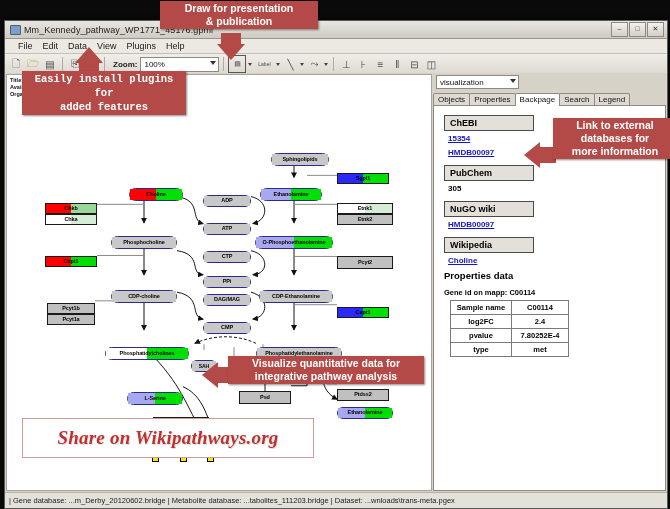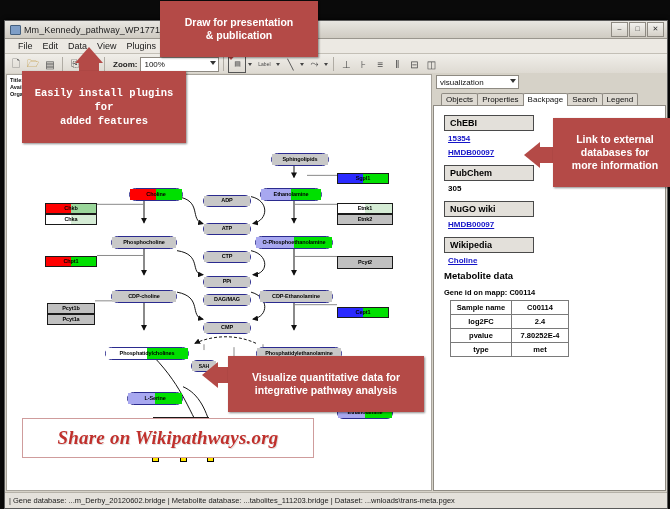--- a/index.html
+++ b/index.html
@@ -37,21 +37,21 @@
   
   .body{position:absolute;left:0;top:52px;right:0;bottom:16px;display:flex;background:#d6d2c8;}
   .canvaswrap{position:relative;width:424px;background:#fff;border:1px solid #a8a49c;margin:1px;overflow:hidden;}
   .sidewrap{position:relative;flex:1;margin:1px 1px 1px 0;display:flex;flex-direction:column;}
 
   .vis-row{height:16px;display:flex;align-items:center;padding-left:3px;}
   .visbox{width:78px;height:12px;background:#fff;border:1px solid #8e8a82;font-size:8px;color:#111;
           display:flex;align-items:center;padding-left:3px;position:relative;}
   .visbox .arw{position:absolute;right:2px;top:3px;border-left:3px solid transparent;border-right:3px solid transparent;border-top:4px solid #333;}
 
-  .tabs{display:flex;align-items:flex-end;height:15px;padding-left:8px;border-bottom:1px solid #8e8a82;}
+  .tabs{display:flex;align-items:flex-end;height:15px;border-bottom:1px solid #8e8a82;}
   .tab{font-size:8px;padding:1px 4px 1px;border:1px solid #8e8a82;border-bottom:none;background:#dedad2;color:#111;
        margin-right:-1px;border-radius:2px 2px 0 0;}
   .tab.active{background:#fff;font-weight:normal;padding-bottom:2px;position:relative;top:1px;}
 
   .sidepanel{flex:1;background:#fff;border:1px solid #8e8a82;border-top:none;overflow:hidden;position:relative;
              padding:6px 0 0 10px;}
   .dbblock{margin-bottom:5px;}
   .dbhdr{display:inline-block;min-width:78px;background:#e3e0da;border:1px solid #4a4a4a;font-size:9px;font-weight:bold;
          padding:2px 5px;color:#000;}
   .dblink{font-size:8px;color:#1414c8;text-decoration:underline;margin:3px 0 0 4px;display:block;font-weight:bold;}
@@ -78,21 +78,21 @@
   .lbl{position:relative;z-index:3;}
   .half{position:absolute;top:0;bottom:0;z-index:1;}
   .hl{left:0;width:50%;}
   .hr{right:0;width:50%;}
   svg.edges{position:absolute;inset:0;width:100%;height:100%;}
 
   .selhandles span{position:absolute;width:5px;height:5px;background:#ffe400;border:1px solid #000;z-index:9;}
 
   
   .callout{position:absolute;background:#b44a47;color:#fff;font-weight:bold;text-align:center;
-           font-size:10.5px;line-height:13px;padding:15px 8px;box-shadow:1px 1px 2px rgba(0,0,0,.45);z-index:40;}
+           font-size:10.5px;line-height:13px;padding:1px 8px;box-shadow:1px 1px 2px rgba(0,0,0,.45);z-index:40;}
   .arrow-dn,.arrow-up,.arrow-lf{position:absolute;z-index:39;}
   .arrow-dn{width:0;height:0;border-left:14px solid transparent;border-right:14px solid transparent;border-top:16px solid #b44a47;}
   .arrow-up{width:0;height:0;border-left:14px solid transparent;border-right:14px solid transparent;border-bottom:16px solid #b44a47;}
   .arrow-lf{width:0;height:0;border-top:13px solid transparent;border-bottom:13px solid transparent;border-right:16px solid #b44a47;}
   .stem{position:absolute;background:#b44a47;z-index:38;}
 
   .sharebox{position:absolute;left:22px;top:418px;width:290px;height:38px;background:#fff;border:1px solid #cf9c9c;
             display:flex;align-items:center;justify-content:center;z-index:45;}
   .sharetxt{font-family:Liberation Serif, serif;font-style:italic;font-weight:bold;font-size:19px;color:#c0302c;
             letter-spacing:.2px;text-shadow:1px 1px 0 rgba(0,0,0,.12);}
@@ -425,21 +425,21 @@
         </div>
 
         <div class="sidepanel">
           <div id="dblist">
               <div class="dbblock"><div class="dbhdr">ChEBI</div><span class="dblink">15354</span></div>
               <div class="dbblock"><span class="dblink">HMDB00097</span></div>
               <div class="dbblock"><div class="dbhdr">PubChem</div><span class="dbplain">305</span></div>
               <div class="dbblock"><div class="dbhdr">NuGO wiki</div><span class="dblink">HMDB00097</span></div>
               <div class="dbblock"><div class="dbhdr">Wikipedia</div><span class="dblink">Choline</span></div>
             </div>
-          <div class="exphdr">Metabolite data</div>
+          <div class="exphdr">Properties data</div>
           <div class="geneid">Gene id on mapp: C00114</div>
           <table class="expt">
             <tbody id="exprows">
                 <tr>
                   <td class="k">Sample name</td>
                   <td class="v">C00114</td>
                 </tr>
                 <tr>
                   <td class="k">log2FC</td>
                   <td class="v">2.4</td>

